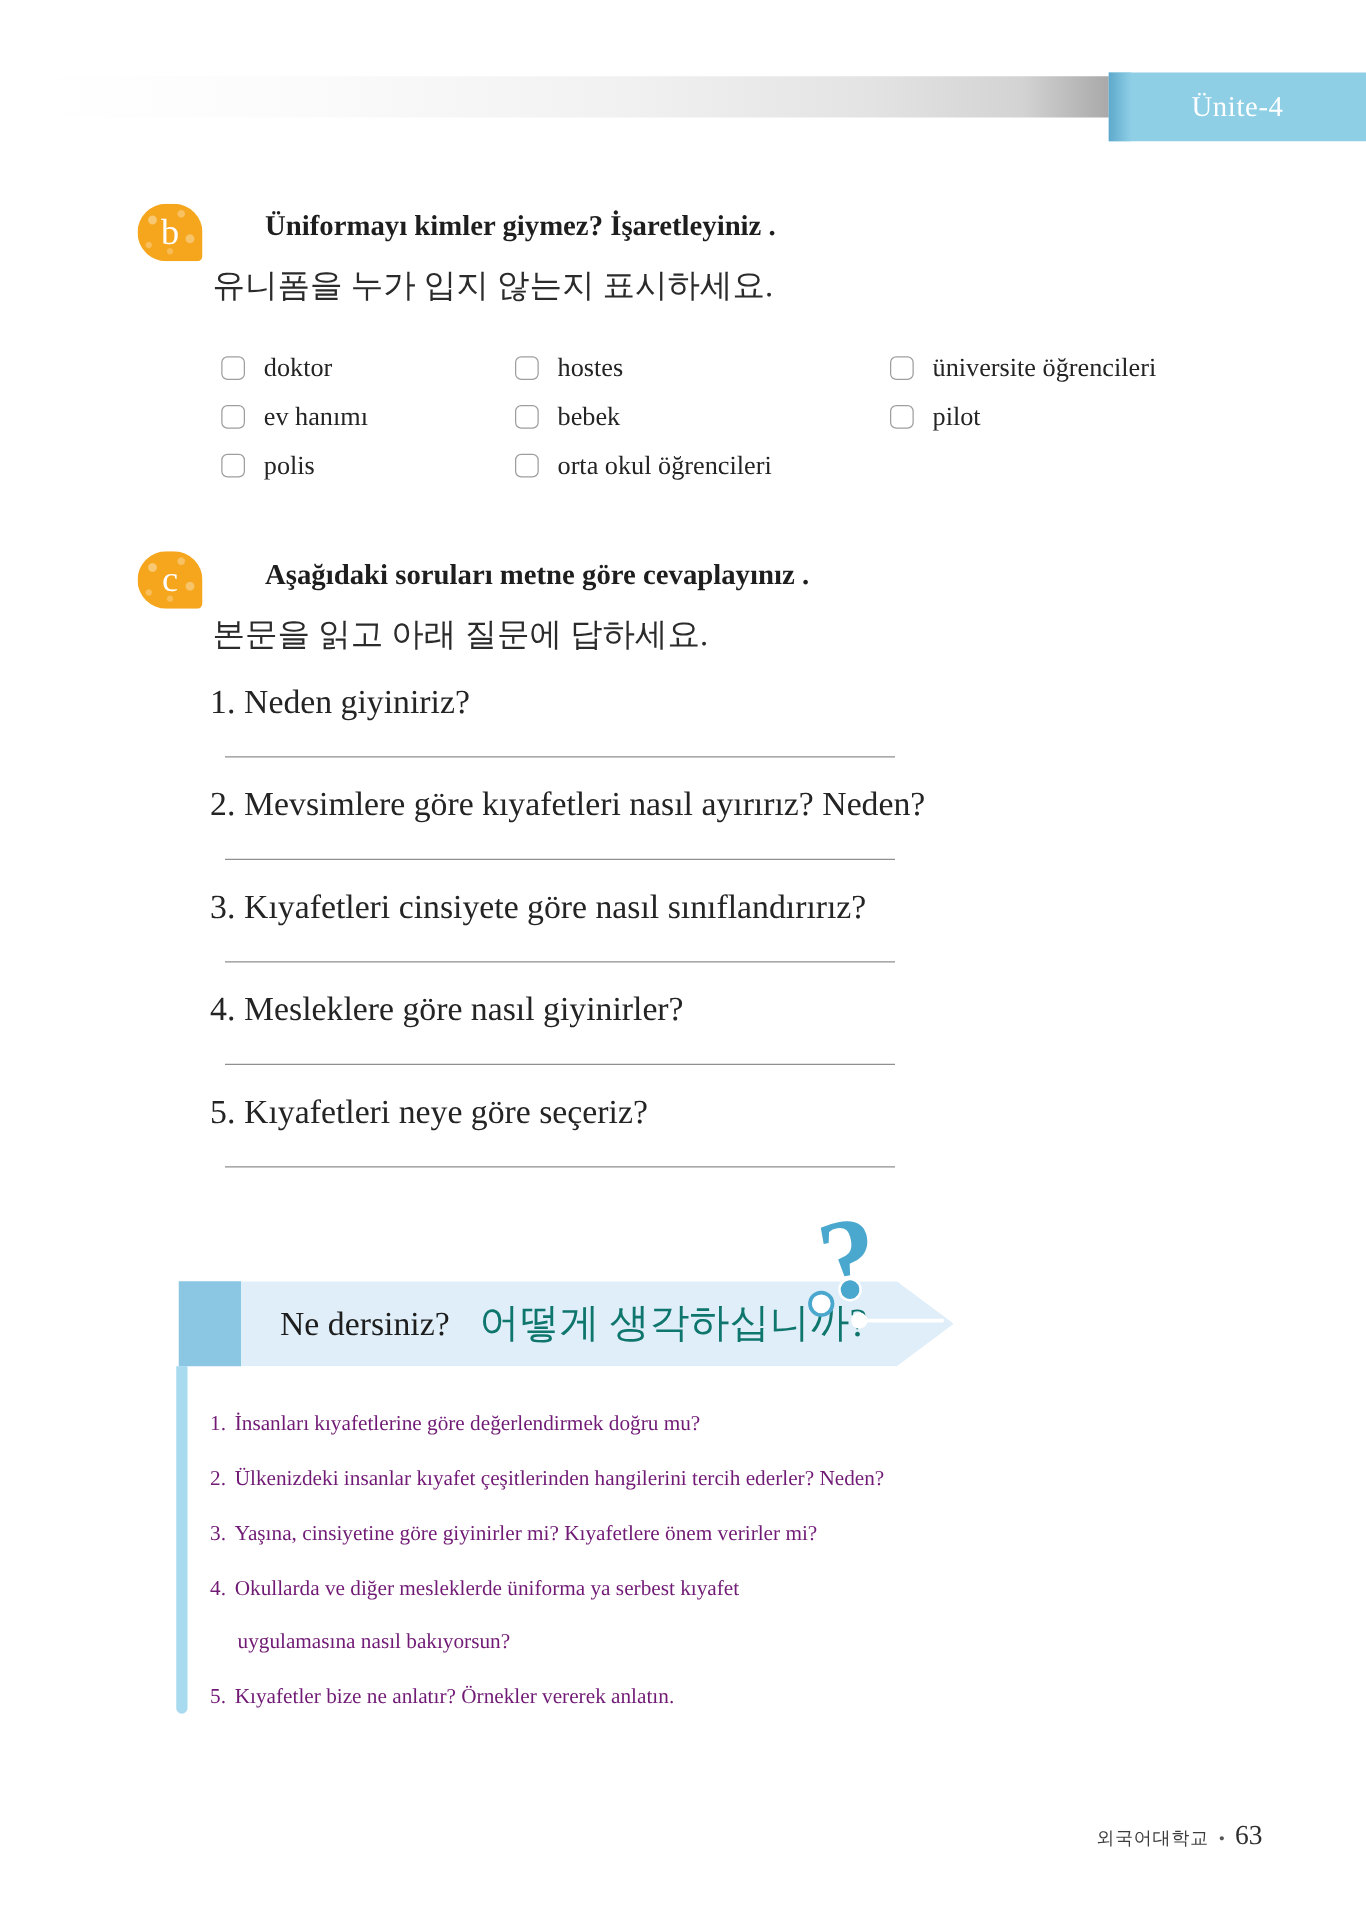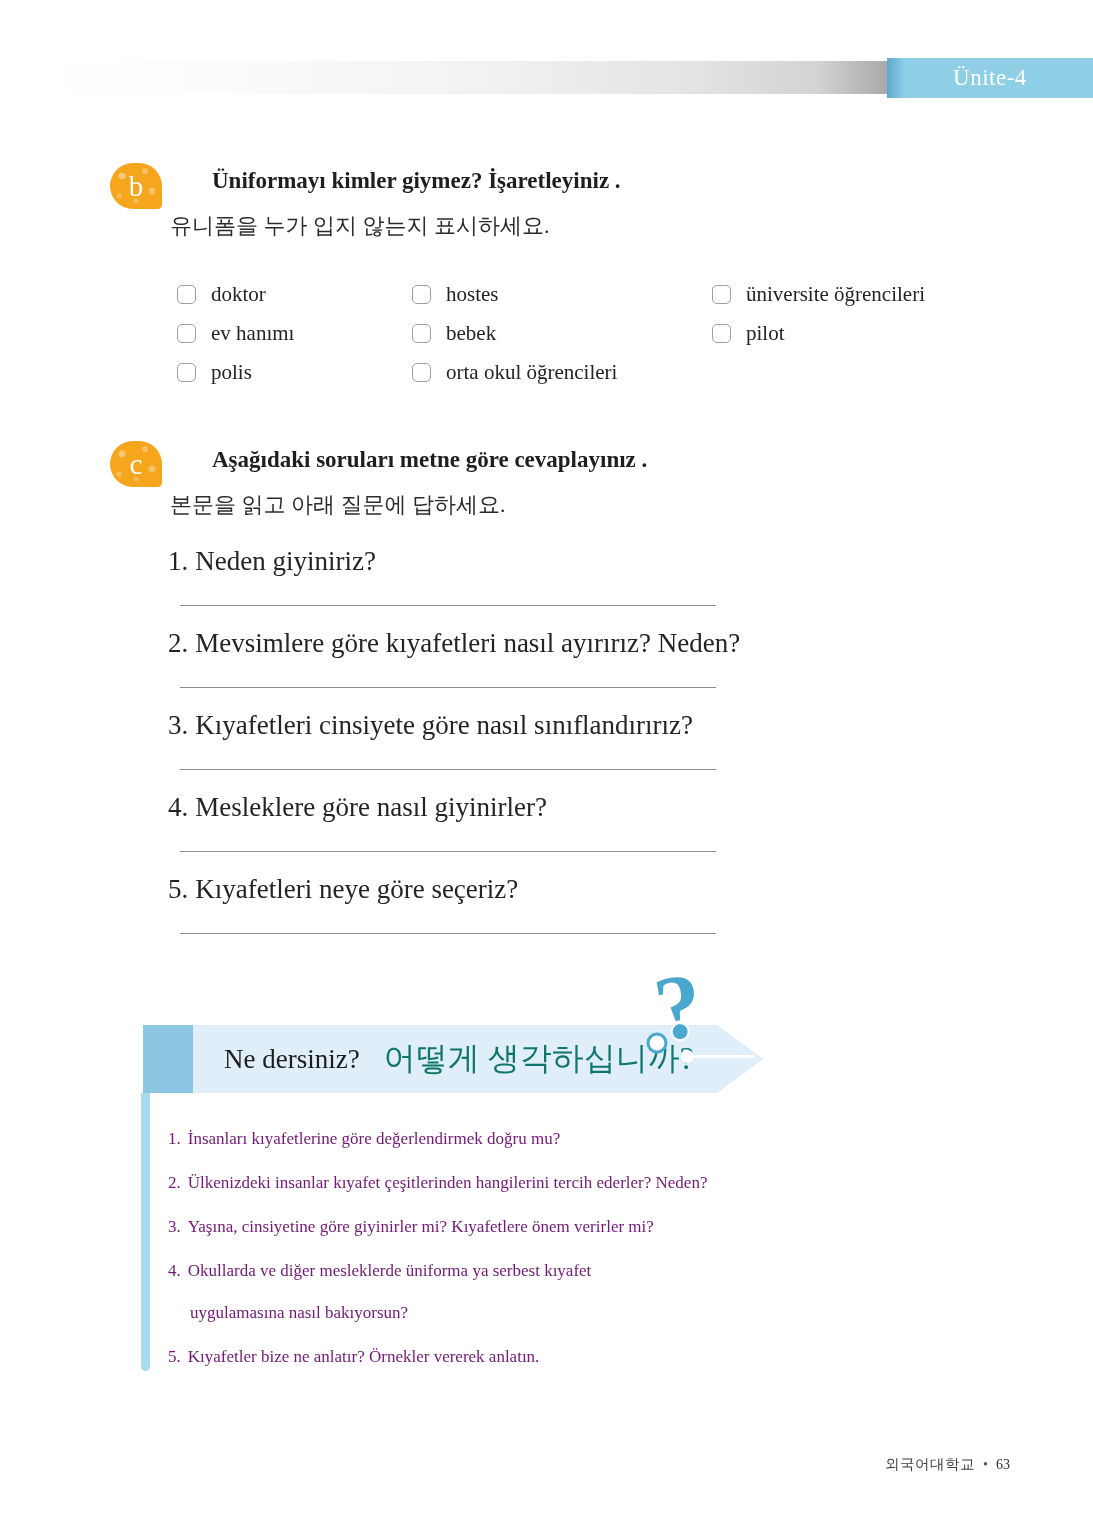--- a/index.html
+++ b/index.html
@@ -6,21 +6,21 @@
   body{
     width:1093px;height:1536px;position:relative;background:#ffffff;
     font-family:"Liberation Serif","DejaVu Serif",serif;color:#262626;overflow:hidden;
   }
   
   .header-bar{
     position:absolute;left:25px;top:61px;width:862px;height:33px;
     background:linear-gradient(to right,#ffffff 0%,#fbfbfb 25%,#f1f1f1 55%,#e3e3e3 78%,#d3d3d3 92%,#a9a9a9 100%);
   }
   .header-tab{
-    position:absolute;left:887px;top:58px;width:206px;height:40px;
+    position:absolute;left:887px;top:58px;width:206px;height:55px;
     background:#8ecfe6;display:flex;align-items:center;justify-content:center;
   }
   .header-tab::before{
     content:"";position:absolute;left:0;top:0;width:18px;height:100%;
     background:linear-gradient(to right,#5ea9cc,#8ecfe6);
   }
   .header-tab-label{color:#ffffff;font-size:23px;letter-spacing:.5px;position:relative;}
   
   .badge{
     position:absolute;width:52px;height:46px;color:#ffffff;
@@ -28,21 +28,21 @@
     border-radius:26px 26px 5px 26px;
     background:
       radial-gradient(circle at 12px 13px, rgba(255,255,255,.38) 3px, transparent 4px),
       radial-gradient(circle at 35px 8px,  rgba(255,255,255,.30) 2.5px, transparent 3.5px),
       radial-gradient(circle at 42px 28px, rgba(255,255,255,.34) 3px, transparent 4px),
       radial-gradient(circle at 9px 33px,  rgba(255,255,255,.28) 2px, transparent 3px),
       radial-gradient(circle at 26px 38px, rgba(255,255,255,.25) 2px, transparent 3px),
       #f5a61d;
   }
   .sec-title{position:absolute;font-size:23px;font-weight:bold;color:#1e1e1e;white-space:nowrap;margin-left:40px;}
-  .sec-sub{position:absolute;font-size:22px;color:#2b2b2b;white-space:nowrap;}
+  .sec-sub{position:absolute;font-size:26px;color:#2b2b2b;white-space:nowrap;}
   
   .cb-grid{
     position:absolute;left:165px;top:281px;
     display:grid;grid-template-columns:235px 300px 1fr;grid-auto-rows:26px;row-gap:13px;
   }
   .cb-item{display:flex;align-items:center;gap:15px;padding-left:12px;}
   .cb-box{
     width:17px;height:17px;border:1.6px solid #9e9e9e;border-radius:5px;
     background:#ffffff;flex:0 0 auto;
   }
@@ -73,21 +73,21 @@
   }
   
   .d-block{position:absolute;left:168px;top:1124px;width:830px;}
   .d-item{font-size:17px;line-height:30px;color:#701a75;margin-bottom:14px;white-space:nowrap;}
   .d-num{margin-right:7px;}
   .d-cont{margin-left:22px;margin-top:12px;}
   
   .footer{position:absolute;left:0;top:1455px;width:1010px;text-align:right;white-space:nowrap;}
   .footer-school{font-size:14.5px;color:#3c3c3c;letter-spacing:.5px;}
   .footer-sep{font-size:14px;color:#555555;margin:0 8px;}
-  .footer-page{font-size:14px;color:#2e2e2e;}
+  .footer-page{font-size:22px;color:#2e2e2e;}
 </style>
 </head>
 <body>
 
 <div class="header-bar"></div>
 <div class="header-tab">
   <span class="header-tab-label">Ünite-4</span>
 </div>
 
 <div class="badge" style="left:110px;top:163px;">

